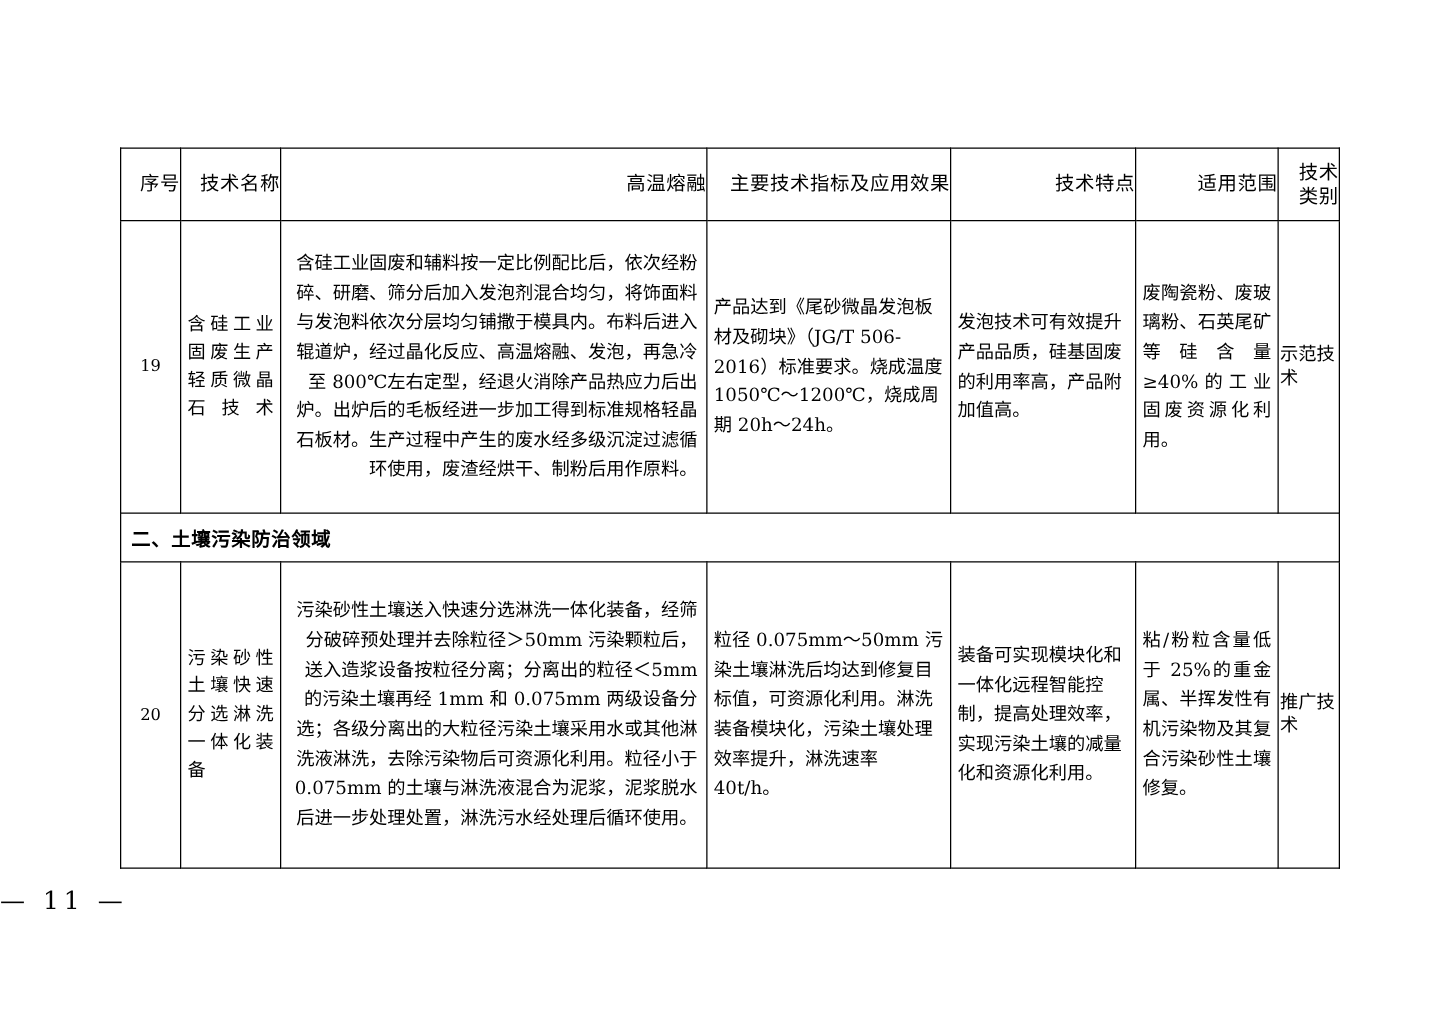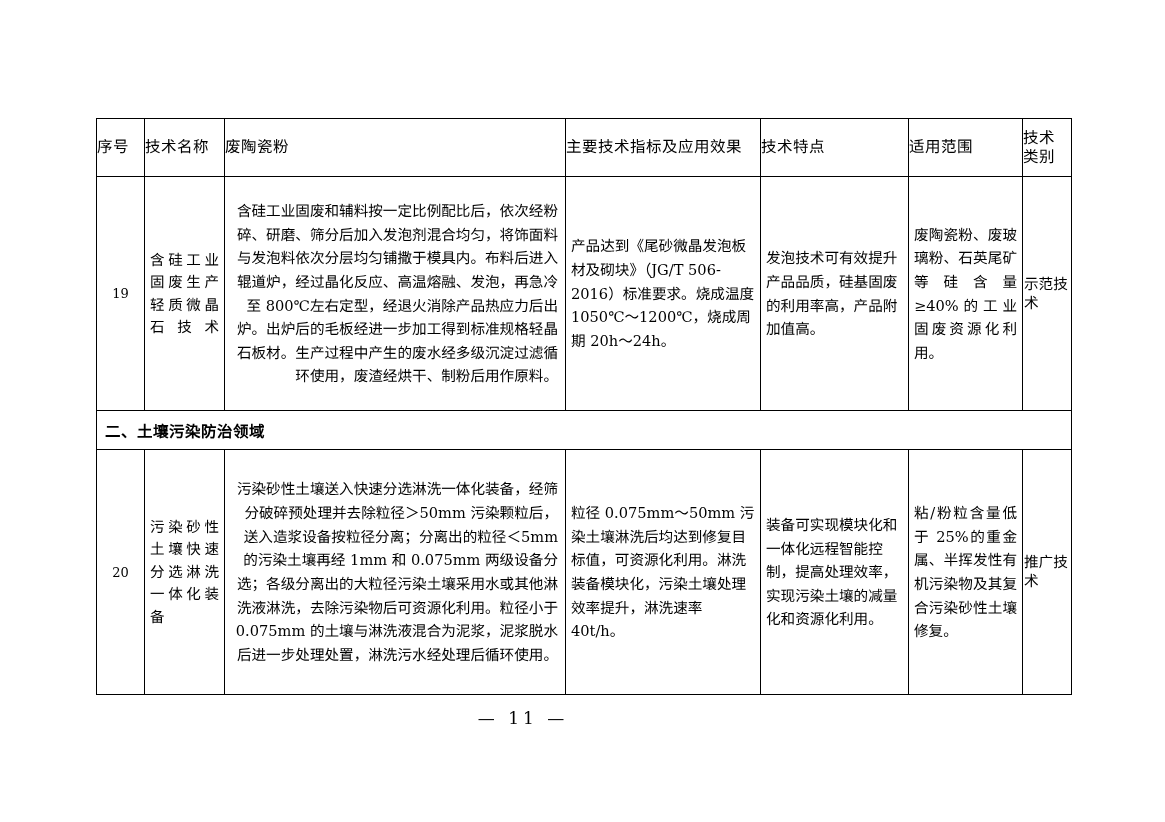--- a/index.html
+++ b/index.html
@@ -48,21 +48,21 @@
   .col-name     { width: 80px; }
   .col-route    { width: 341px; }
   .col-index    { width: 195px; }
   .col-feature  { width: 148px; }
   .col-scope    { width: 114px; }
   .col-type     { width: 49px; }
 
   
   .hdr td {
     height: 57px;
-    text-align: left;
+    text-align: right;
     font-size: 15.5px;
     line-height: 1.25;
     letter-spacing: 0.5px;
   }
   .hdr .two-line {
     font-size: 15.5px;
     line-height: 1.2;
   }
 
   
@@ -133,22 +133,22 @@
 
   .vtop { vertical-align: top; }
   .vmid { vertical-align: middle; margin-left: 16px; }
 
   
   .footer {
     position: absolute;
     left: 0;
     top: 708px;
     width: 1046px;
-    text-align: center;
-    font-size: 17px;
+    text-align: left;
+    font-size: 20px;
     letter-spacing: 4px;
     font-family: "DejaVu Serif", "Liberation Serif", serif;
   }
 </style>
 </head>
 <body>
 
 <div class="page">
 
   <table class="doc-table">
@@ -159,21 +159,21 @@
       <col class="col-index">
       <col class="col-feature">
       <col class="col-scope">
       <col class="col-type">
     </colgroup>
 
     <tbody>
         <tr class="hdr">
       <td>序号</td>
       <td>技术名称</td>
-      <td>废陶瓷粉</td>
+      <td>高温熔融</td>
       <td>主要技术指标及应用效果</td>
       <td>技术特点</td>
       <td>适用范围</td>
       <td>
         <div class="two-line">技术</div>
         <div class="two-line">类别</div>
       </td>
     </tr>
 
     <tr class="row-19">

